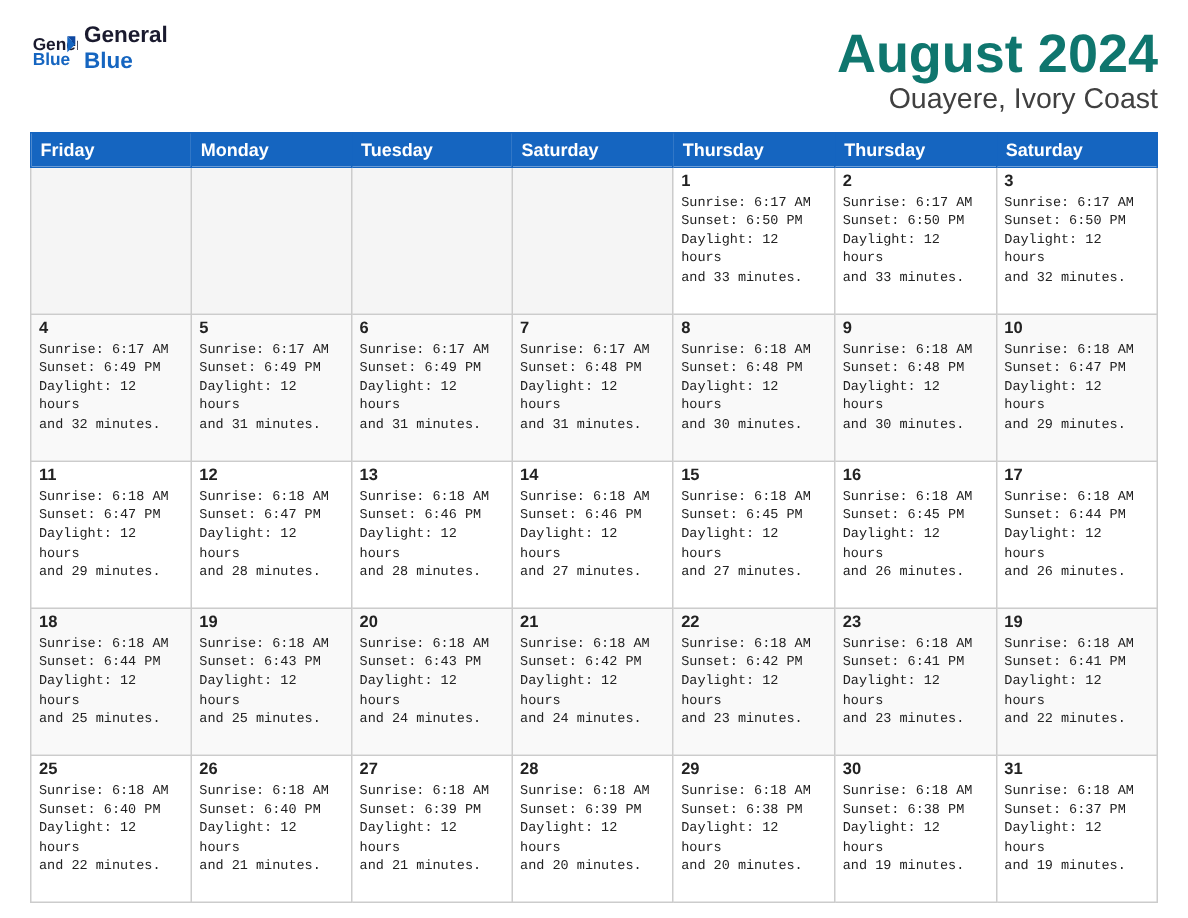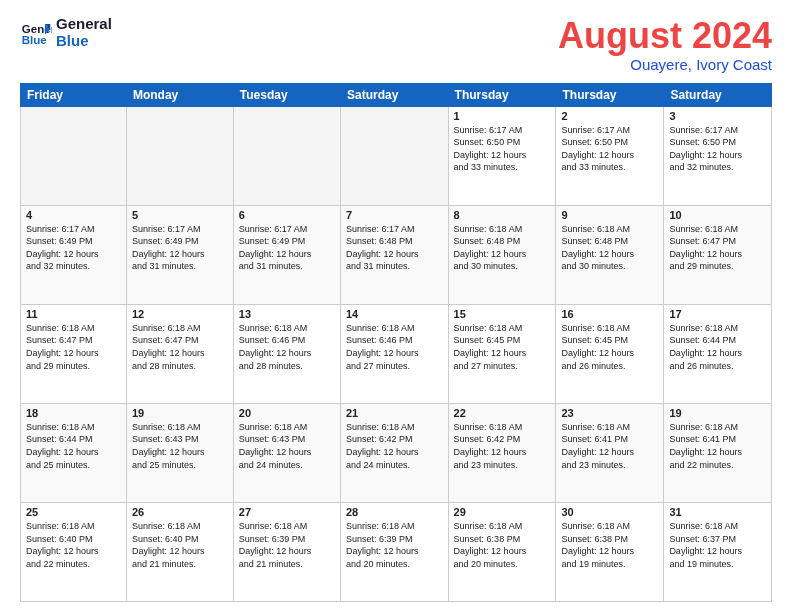--- a/index.html
+++ b/index.html
@@ -31,26 +31,26 @@
     .logo-icon {
       width: 32px;
       height: 32px;
     }
     .title-block {
       text-align: right;
     }
     .month-title {
       font-size: 36px;
       font-weight: bold;
-      color: #ef4444;
+      color: #0f766e;
       line-height: 1.1;
     }
     .location {
-      font-size: 15px;
-      color: #1d4ed8;
+      font-size: 19px;
+      color: #404040;
     }
     .calendar {
       width: 100%;
       border-collapse: collapse;
       flex: 1;
     }
     .calendar th {
       background: #1565c0;
       color: #fff;
       font-size: 12px;
@@ -77,20 +77,21 @@
     }
     .day-num {
       font-weight: bold;
       font-size: 11px;
       margin-bottom: 2px;
     }
     .day-info {
       font-size: 9px;
       line-height: 1.4;
       color: #222;
+      font-family: Liberation Mono, monospace;
     }
     
     .row-odd td { background: #f9f9f9; }
     .row-even td { background: #fff; }
     .row-even td.empty { background: #f5f5f5; }
   </style>
 </head>
 <body>
 
 <div class="page">

